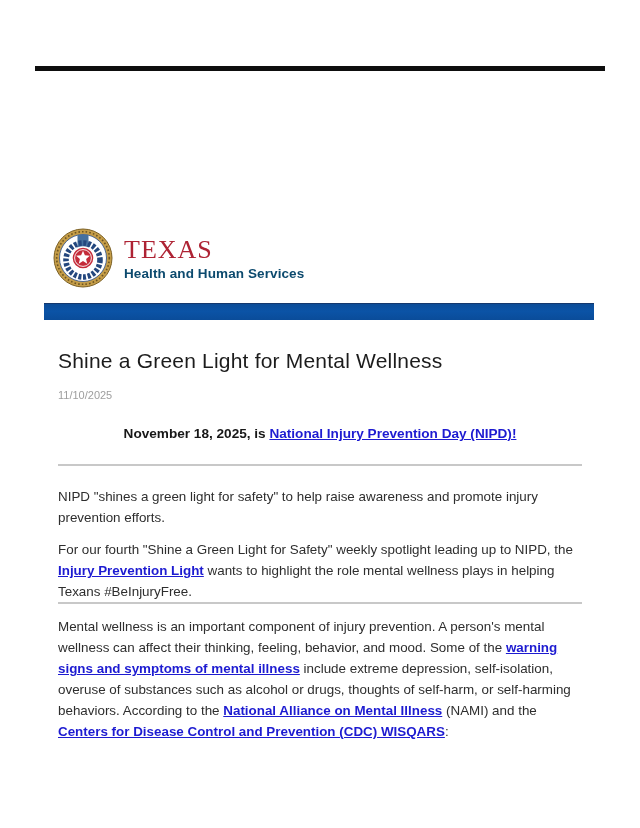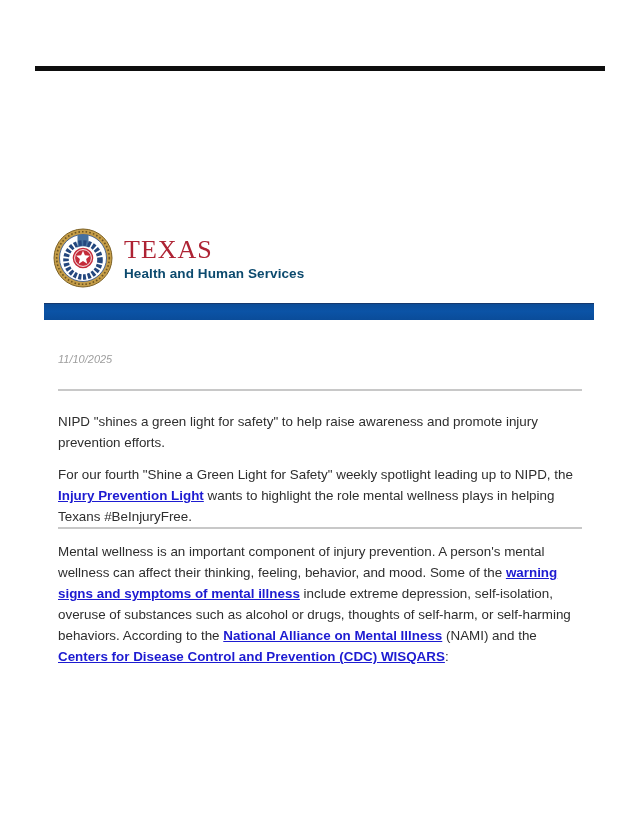--- a/index.html
+++ b/index.html
@@ -37,21 +37,21 @@
   }
   .article{
     position:absolute;left:58px;top:348px;width:524px;
     color:#2e2e2e;font-size:13.4px;line-height:21px;
   }
   .page-title{
     font-size:21px;line-height:25px;font-weight:400;color:#1c1c1c;
     margin:0 0 16px 0;letter-spacing:0.2px;
   }
   .post-date{
-    font-size:11px;color:#9e9e9e;line-height:13px;margin:5px 0 23px 0;font-style:italic;
+    font-size:11px;color:#9e9e9e;line-height:13px;margin:5px 0 23px 0;
   }
   .announce{
     text-align:center;font-weight:bold;font-size:13.6px;color:#171717;
     margin:0 0 22px 0;line-height:17px;
   }
   hr.rule{
     border:none;border-top:2px solid #c8c8c8;height:0;margin:0;
   }
   .para{margin:20px 0 0 0;}
   .para.tight{margin:11px 0 0 0;}
@@ -95,23 +95,27 @@
     <div class="brand-text">
       <div class="brand-name">TEXAS</div>
       <div class="brand-subtitle">Health and Human Services</div>
     </div>
   </div>
 
   <div class="blue-bar"></div>
 
   <div class="article">
 
+    <h1 class="page-title">Shine a Green Light for Mental Wellness</h1>
 
     <div class="post-date">11/10/2025</div>
 
+    <div class="announce">
+      <span>November 18, 2025, is </span><a class="doclink">National Injury Prevention Day (NIPD)!</a>
+    </div>
 
     <hr class="rule">
 
     <p class="para">NIPD "shines a green light for safety" to help raise awareness and promote injury prevention efforts.</p>
 
     <p class="para tight">
       <span>For our fourth "Shine a Green Light for Safety" weekly spotlight leading up to NIPD, the </span><a class="doclink">Injury Prevention Light</a><span> wants to highlight the role mental wellness plays in helping Texans #BeInjuryFree.</span>
     </p>
 
     <hr class="rule sect2">

